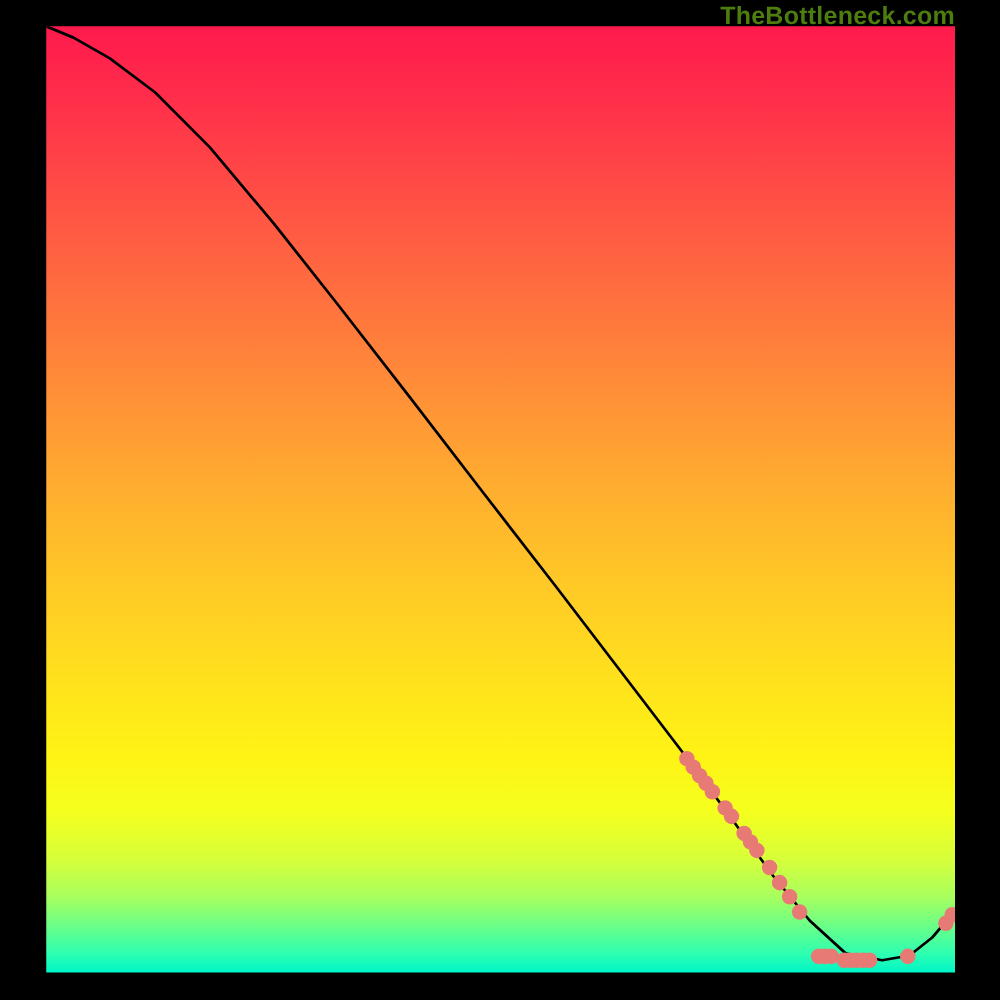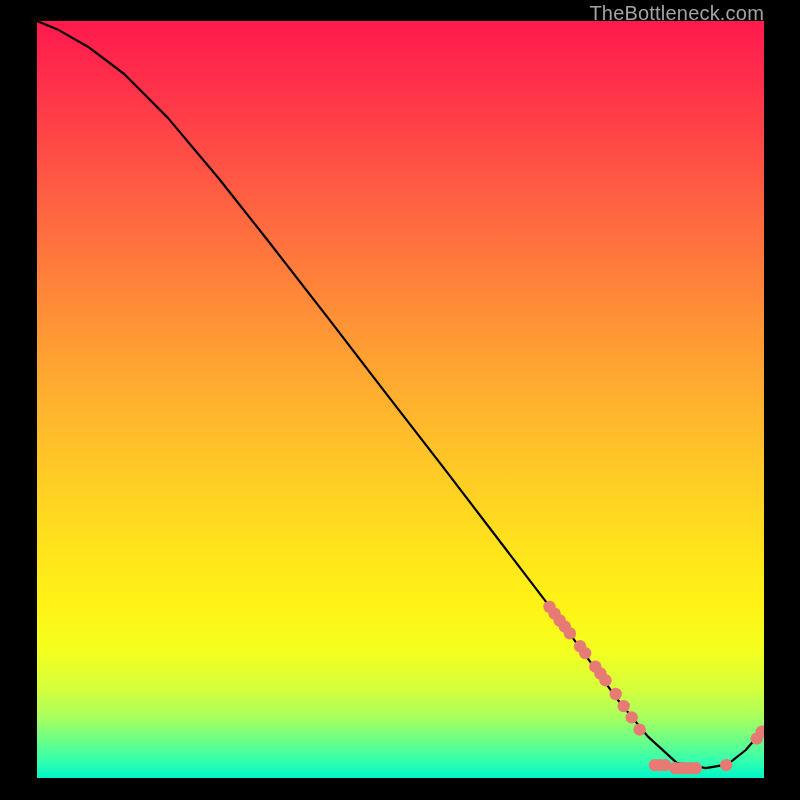--- a/index.html
+++ b/index.html
@@ -61,22 +61,22 @@
   }
   .dot {
     fill: #e77a74;
     stroke: none;
   }
   .watermark {
     position: absolute;
     top: 2px;
     right: 36px;
     font-size: 20px;
-    font-weight: 400;
-    color: #a3a3a3;
+    font-weight: 700;
+    color: #4d7c0f;
     letter-spacing: 0.2px;
     user-select: none;
   }
 </style>
 </head>
 <body>
 
 <div class="stage">
 
   <div class="watermark">TheBottleneck.com</div>

